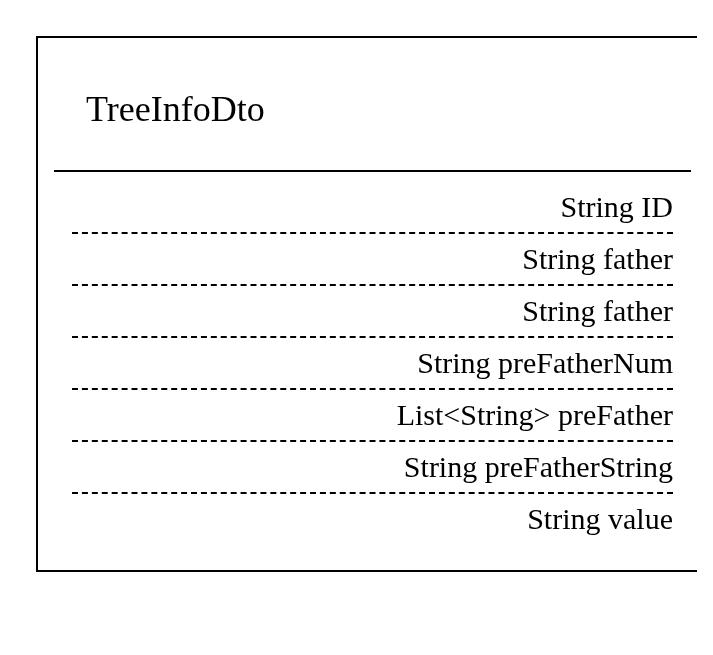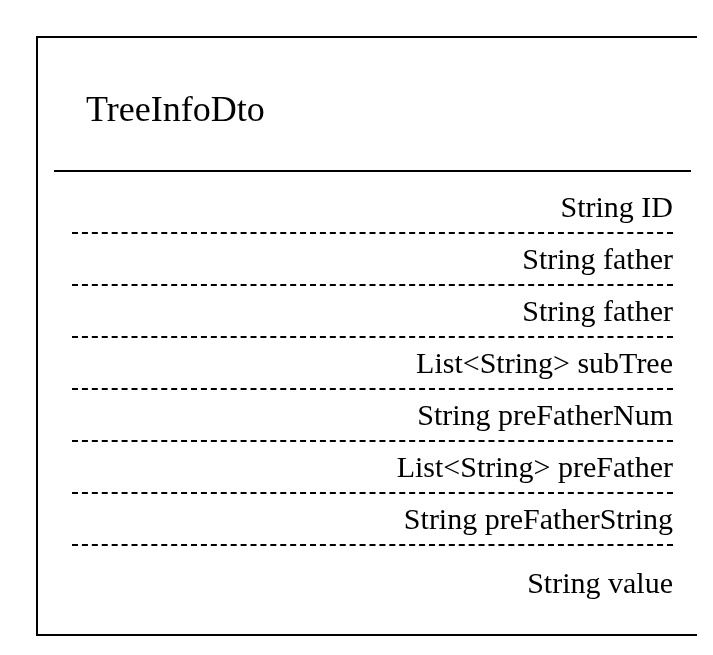--- a/index.html
+++ b/index.html
@@ -31,33 +31,31 @@
     }
     .field-row {
       padding: 8px 0 8px 40px;
       font-size: 30px;
       border-bottom: 2px dashed #000;
       margin-left: 18px;
       margin-right: 18px;
     }
     .field-row:last-child {
       border-bottom: none;
-      margin-top: 12px;
     }
   </style>
 </head>
 <body>
 
 <div class="class-box">
   <div class="class-header">
     <div class="class-title">TreeInfoDto</div>
   </div>
   <div class="class-body">
     <div class="field-row">String ID</div>
     <div class="field-row">String father</div>
     <div class="field-row">String father</div>
-    <div class="field-row">List&lt;String&gt; subTree</div>
     <div class="field-row">String preFatherNum</div>
     <div class="field-row">List&lt;String&gt; preFather</div>
     <div class="field-row">String preFatherString</div>
     <div class="field-row">String value</div>
   </div>
 </div>
 
 </body></html>

